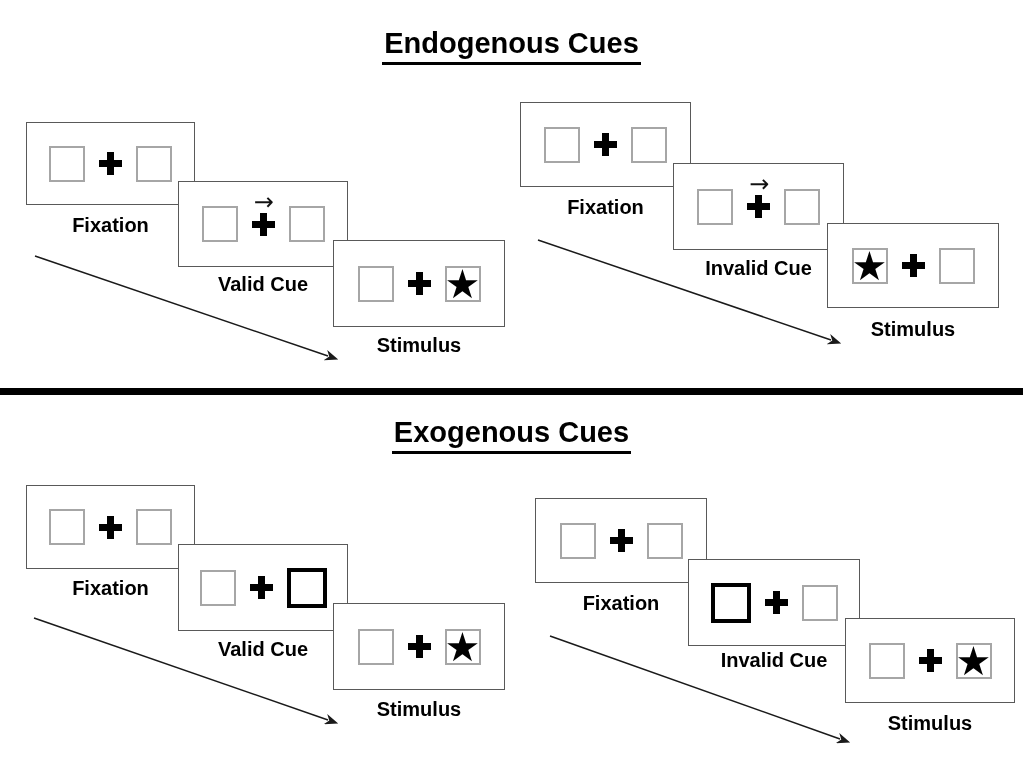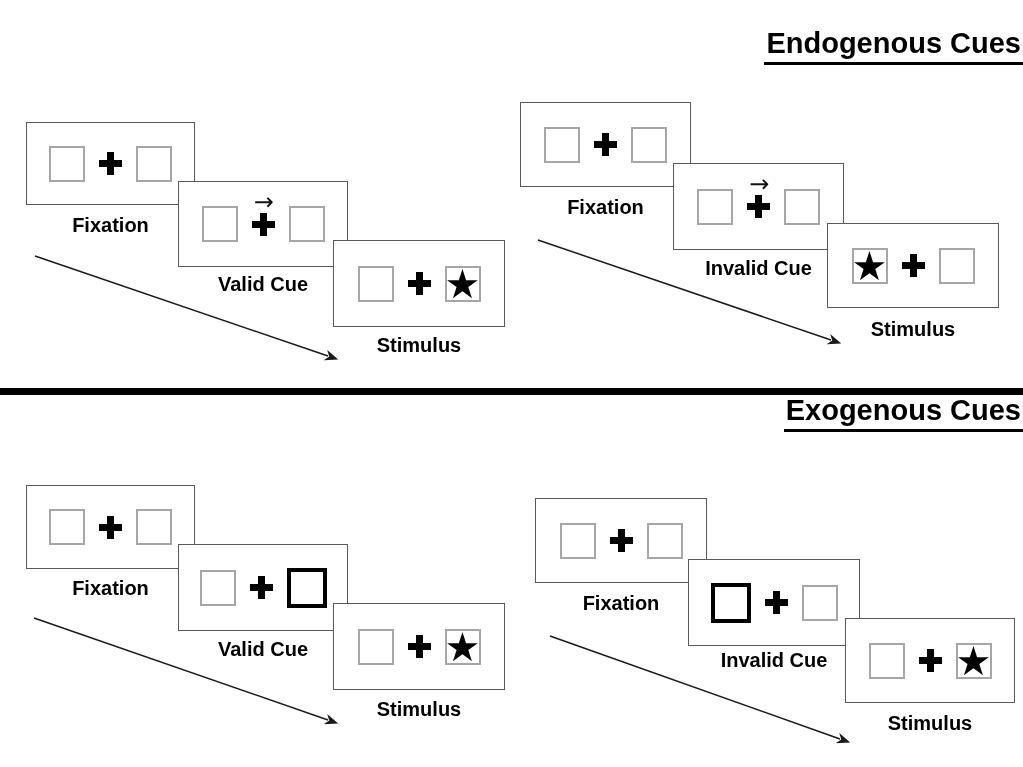--- a/index.html
+++ b/index.html
@@ -1,21 +1,21 @@
 <!DOCTYPE html>
 <html><head>
 <meta charset="utf-8">
 <style>
   html,body{margin:0;padding:0;background:#ffffff;}
   #stage{
     position:relative;width:1023px;height:767px;background:#ffffff;
     font-family:"Liberation Sans",sans-serif;color:#000;overflow:hidden;
   }
   .title{
-    position:absolute;left:0;width:1023px;text-align:right;
+    position:absolute;left:0;width:1023px;text-align:center;
     font-size:29px;font-weight:700;line-height:34px;letter-spacing:0;
   }
   .title .underlined{
     display:inline-block;border-bottom:3px solid #000;padding:0 2px 2px 2px;
   }
   .panel{
     position:absolute;box-sizing:border-box;background:#ffffff;
     border:1px solid #595959;
     display:flex;align-items:center;justify-content:center;gap:14px;
   }
@@ -45,21 +45,21 @@
   #arrow-overlay{position:absolute;left:0;top:0;pointer-events:none;}
 </style>
 </head>
 <body>
 
 <div id="stage">
 
   <div class="title" style="top:26px;">
     <span class="underlined">Endogenous Cues</span>
   </div>
-  <div class="title" style="top:393px;">
+  <div class="title" style="top:415px;">
     <span class="underlined">Exogenous Cues</span>
   </div>
 
   <div class="divider"></div>
 
   <div>
     <div class="panel" style="left:26px;top:122px;width:169px;height:83px">
       <div class="sq">
           <span class="sym"></span>
         </div>

